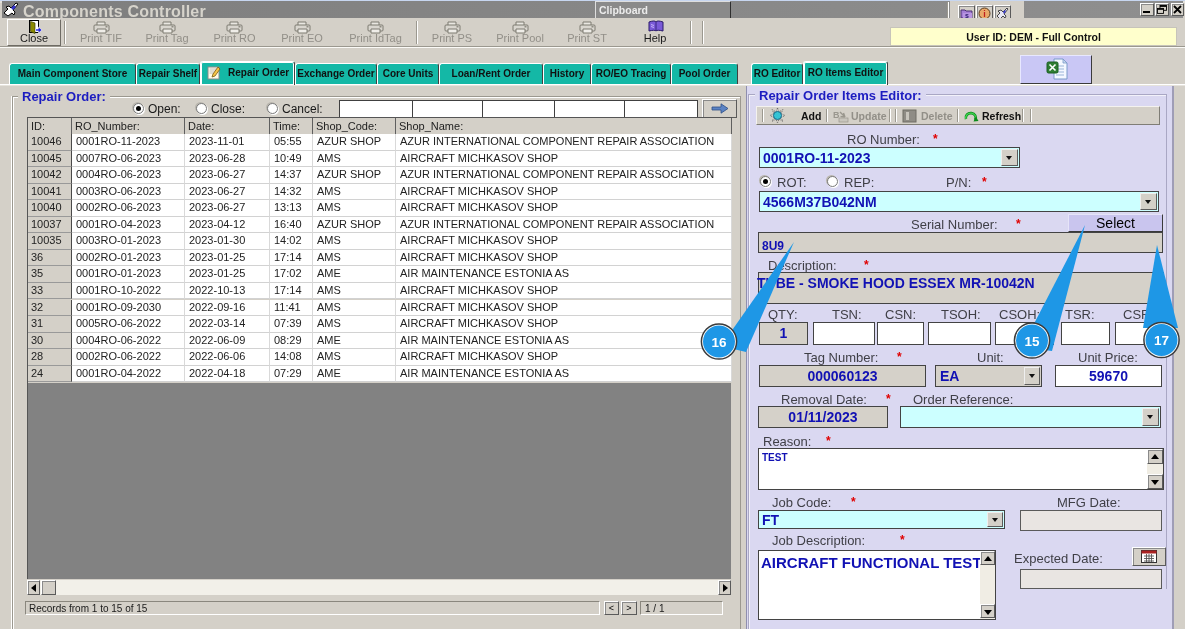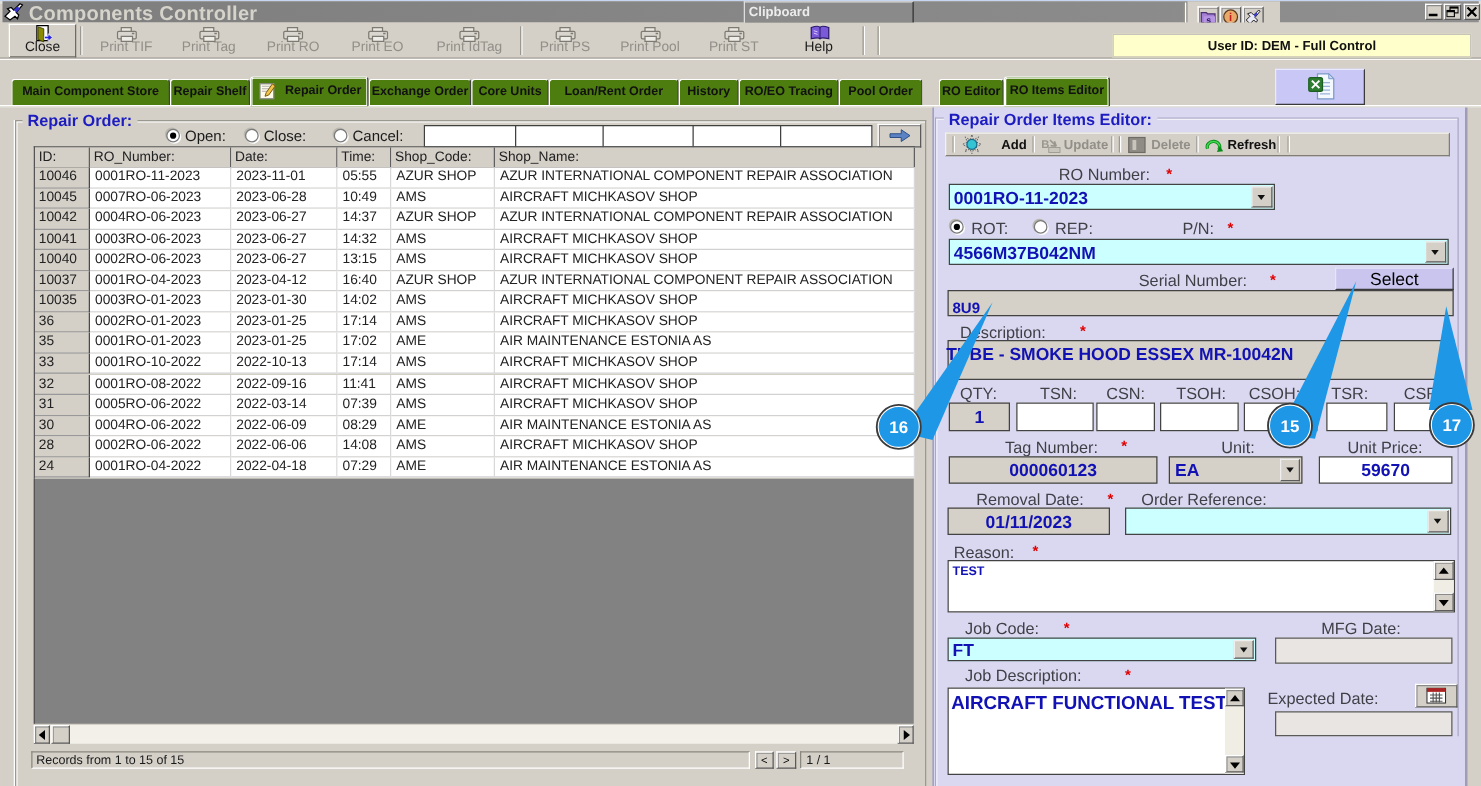--- a/index.html
+++ b/index.html
@@ -9,21 +9,21 @@
 .b{font-weight:bold}
 .sunk{border:1px solid #434343;background:#fff}
 .sunkg{border:1px solid #434343;background:#d5d1c9}
 .cyan{background:#ccffff}
 .lbl{color:#3f3f46;font-size:13px;white-space:nowrap}
 .star{color:#e00000;font-size:12px;font-weight:bold}
 .bluetxt{color:#1111b4;font-weight:bold;white-space:nowrap}
 .raised{background:#d4d0c8;border:1px solid;border-color:#fff #5a5a5a #5a5a5a #fff;box-shadow:1px 1px 0 #8a8a8a inset}
 .combobtn{position:absolute;background:#d4d0c8;border:1px solid;border-color:#efefef #5b5b5b #5b5b5b #efefef}
 .combobtn:after{content:"";position:absolute;left:50%;top:50%;margin-left:-3.5px;margin-top:-2px;border:3.5px solid transparent;border-top:4.5px solid #111}
-.tab{position:absolute;top:63px;height:21px;background:#4d7c0f;border:1px solid #404040;border-bottom:none;border-top-color:#fff;border-left-color:#fff;border-radius:3px 3px 0 0;font-size:10px;font-weight:bold;color:#111;text-align:center;line-height:20px;white-space:nowrap}
+.tab{position:absolute;top:63px;height:21px;background:#14b8a6;border:1px solid #404040;border-bottom:none;border-top-color:#fff;border-left-color:#fff;border-radius:3px 3px 0 0;font-size:10px;font-weight:bold;color:#111;text-align:center;line-height:20px;white-space:nowrap}
 .vsep{position:absolute;width:2px;border-left:1px solid #9b988f;border-right:1px solid #fff}
 .tbtn{position:absolute;top:19px;height:27px;font-size:11px;text-align:center;color:#1a1a1a}
 .tbtn .cap{position:absolute;bottom:2px;left:0;right:0}
 .dis{color:#928f88}
 .hdrcell{position:absolute;top:118px;height:17px;background:#d4d0c8;border-right:1px solid #5f5f5f;border-bottom:1px solid #3c3c3c;font-size:11px;color:#222;line-height:16px;padding-left:3px}
 .idcell{position:absolute;left:0;width:44px;height:100%;background:#d4d0c8;border-right:1px solid #4a4a4a;border-bottom:1px solid #999;font-size:11px;color:#222;line-height:15px;padding-left:3px}
 .dcell{position:absolute;height:100%;background:#fff;border-right:1px solid #d9d9d9;border-bottom:1px solid #d2d2d2;font-size:11px;color:#222;line-height:15px;padding-left:4px;white-space:nowrap;overflow:hidden}
 .row{position:absolute;left:0;width:704px}
 .radio{position:absolute;width:11px;height:11px;border-radius:50%;background:#fff;border:1px solid #7a7a7a;box-shadow:-1px -1px 0 #b9b6ae, 1px 1px 0 #fdfdfd}
 .radio.on:after{content:"";position:absolute;left:2px;top:2px;width:5px;height:5px;border-radius:50%;background:#000}
@@ -261,21 +261,21 @@
 <div class="dcell" style="left:44px;width:113px">0003RO-06-2023</div>
 <div class="dcell" style="left:157px;width:85px">2023-06-27</div>
 <div class="dcell" style="left:242px;width:43px">14:32</div>
 <div class="dcell" style="left:285px;width:83px">AMS</div>
 <div class="dcell" style="left:368px;width:336px">AIRCRAFT MICHKASOV SHOP</div>
 </div>
 <div class="row" style="left:28px;top:200.20px;height:16.55px">
 <div class="idcell">10040</div>
 <div class="dcell" style="left:44px;width:113px">0002RO-06-2023</div>
 <div class="dcell" style="left:157px;width:85px">2023-06-27</div>
-<div class="dcell" style="left:242px;width:43px">13:15</div>
+<div class="dcell" style="left:242px;width:43px">13:13</div>
 <div class="dcell" style="left:285px;width:83px">AMS</div>
 <div class="dcell" style="left:368px;width:336px">AIRCRAFT MICHKASOV SHOP</div>
 </div>
 <div class="row" style="left:28px;top:216.75px;height:16.55px">
 <div class="idcell">10037</div>
 <div class="dcell" style="left:44px;width:113px">0001RO-04-2023</div>
 <div class="dcell" style="left:157px;width:85px">2023-04-12</div>
 <div class="dcell" style="left:242px;width:43px">16:40</div>
 <div class="dcell" style="left:285px;width:83px">AZUR SHOP</div>
 <div class="dcell" style="left:368px;width:336px">AZUR INTERNATIONAL COMPONENT REPAIR ASSOCIATION</div>
@@ -307,21 +307,21 @@
 <div class="row" style="left:28px;top:282.95px;height:16.55px">
 <div class="idcell">33</div>
 <div class="dcell" style="left:44px;width:113px">0001RO-10-2022</div>
 <div class="dcell" style="left:157px;width:85px">2022-10-13</div>
 <div class="dcell" style="left:242px;width:43px">17:14</div>
 <div class="dcell" style="left:285px;width:83px">AMS</div>
 <div class="dcell" style="left:368px;width:336px">AIRCRAFT MICHKASOV SHOP</div>
 </div>
 <div class="row" style="left:28px;top:299.50px;height:16.55px">
 <div class="idcell">32</div>
-<div class="dcell" style="left:44px;width:113px">0001RO-08-2022</div>
+<div class="dcell" style="left:44px;width:113px">0001RO-09-2030</div>
 <div class="dcell" style="left:157px;width:85px">2022-09-16</div>
 <div class="dcell" style="left:242px;width:43px">11:41</div>
 <div class="dcell" style="left:285px;width:83px">AMS</div>
 <div class="dcell" style="left:368px;width:336px">AIRCRAFT MICHKASOV SHOP</div>
 </div>
 <div class="row" style="left:28px;top:316.05px;height:16.55px">
 <div class="idcell">31</div>
 <div class="dcell" style="left:44px;width:113px">0005RO-06-2022</div>
 <div class="dcell" style="left:157px;width:85px">2022-03-14</div>
 <div class="dcell" style="left:242px;width:43px">07:39</div>

